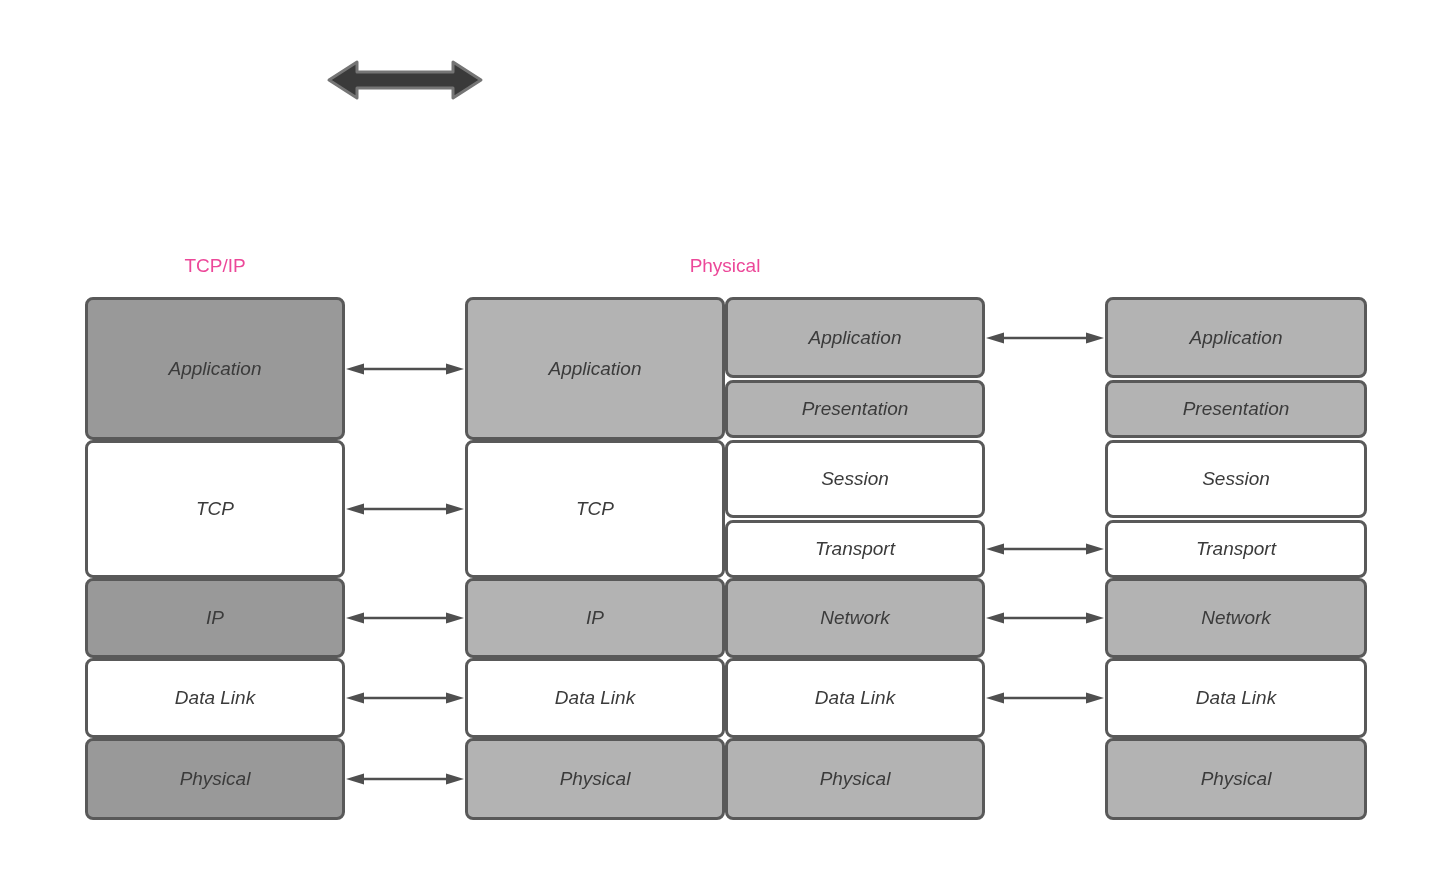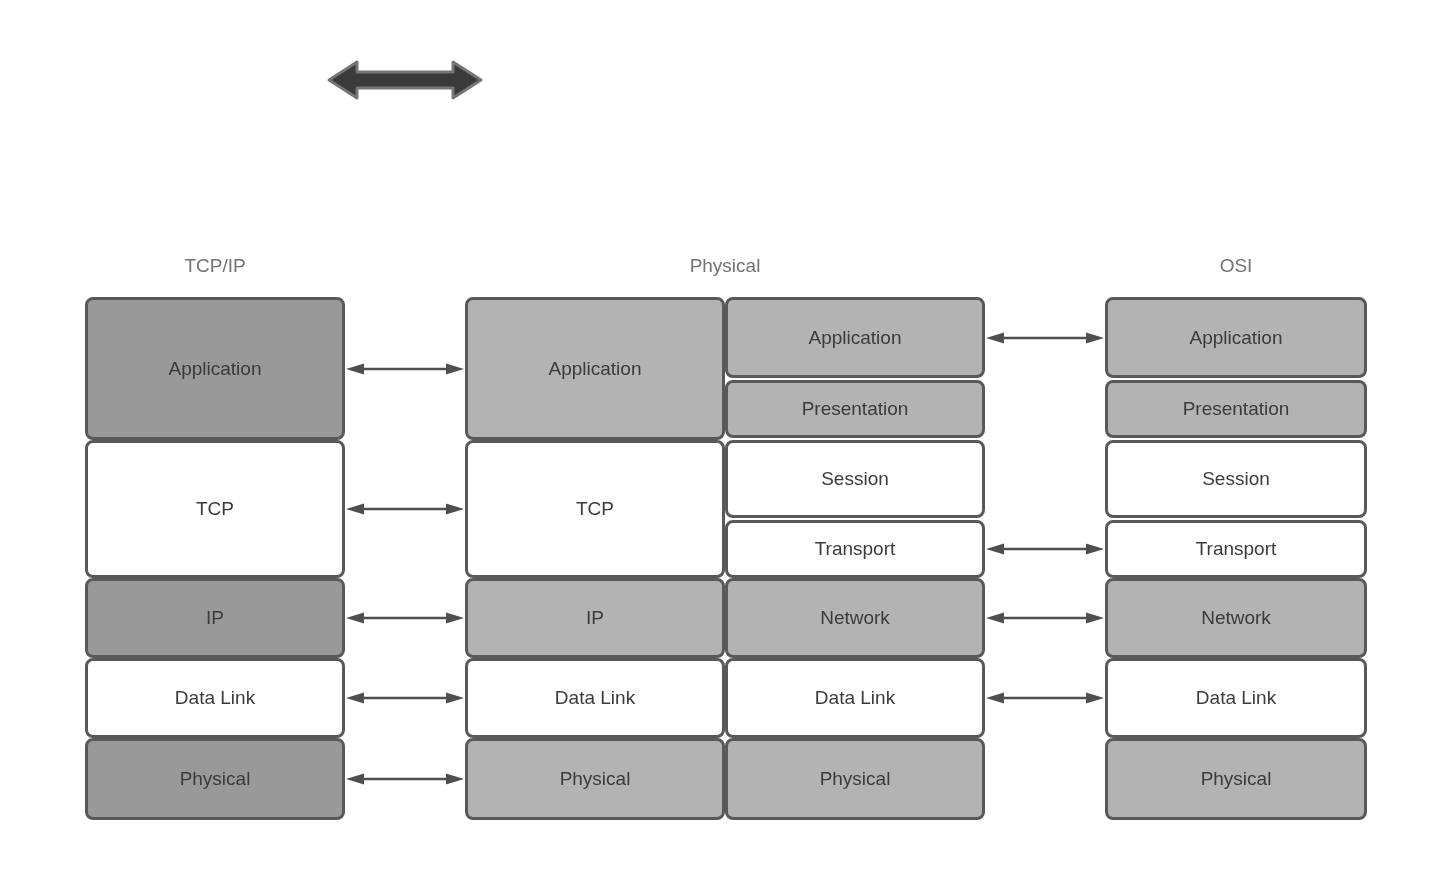--- a/index.html
+++ b/index.html
@@ -18,33 +18,34 @@
     position:relative;
     width:1452px;height:880px;
     background:var(--background);
     font-family:"Liberation Sans", sans-serif;
     overflow:hidden;
   }
   .col-title{
     position:absolute;
     text-align:center;
     font-size:19px;
-    color:#737373;
+    color:#ec4899;
     line-height:24px;
   }
   .box{
     position:absolute;
     box-sizing:border-box;
     border:3px solid var(--box-border);
     border-radius:8px;
     display:flex;
     align-items:center;
     justify-content:center;
     font-size:19px;
     color:var(--text);
+    font-style:italic;
   }
   .box.dark{background:var(--box-dark);}
   .box.light{background:var(--box-light);}
   .box.white{background:var(--box-white);}
   .harrow{position:absolute;}
   .harrow line{stroke:var(--arrow);stroke-width:2.4;}
   .harrow polygon{fill:var(--arrow);}
   .thick-arrow{position:absolute;}
   .thick-arrow path{
     fill:var(--thick-arrow-fill);
@@ -57,21 +58,20 @@
 <body>
 
 <div class="canvas">
 
   <svg class="thick-arrow" style="left:325px;top:58px" width="160" height="44" viewBox="0 0 160 44" aria-hidden="true">
     <path d="M4,22 L32,4 L32,14 L128,14 L128,4 L156,22 L128,40 L128,30 L32,30 L32,40 Z"></path>
   </svg>
 
   <div class="col-title" style="left:85px;top:254px;width:260px">TCP/IP</div>
   <div class="col-title" style="left:465px;top:254px;width:520px">Physical</div>
-  <div class="col-title" style="left:1105px;top:254px;width:262px">OSI</div>
 
   <div class="box dark" style="left:85px;top:297px;width:260px;height:143px">Application</div>
   <div class="box white" style="left:85px;top:440px;width:260px;height:138px">TCP</div>
   <div class="box dark" style="left:85px;top:578px;width:260px;height:80px">IP</div>
   <div class="box white" style="left:85px;top:658px;width:260px;height:80px">Data Link</div>
   <div class="box dark" style="left:85px;top:738px;width:260px;height:82px">Physical</div>
 
   <div class="box light" style="left:465px;top:297px;width:260px;height:143px">Application</div>
   <div class="box white" style="left:465px;top:440px;width:260px;height:138px">TCP</div>
   <div class="box light" style="left:465px;top:578px;width:260px;height:80px">IP</div>

